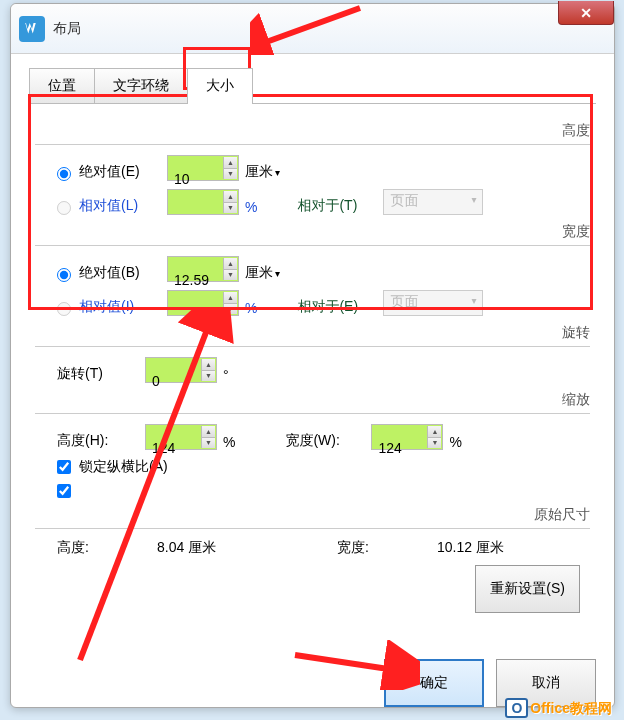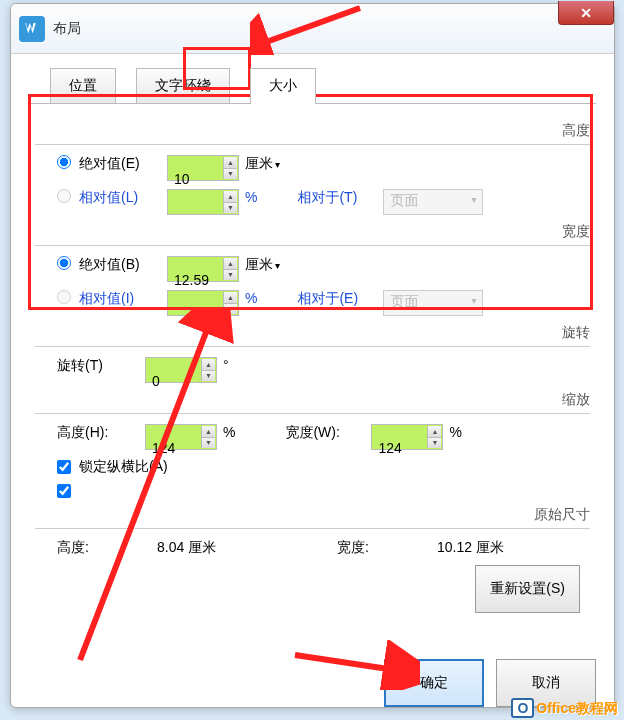--- a/index.html
+++ b/index.html
@@ -9,40 +9,40 @@
 
 .titlebar { height: 50px; background: linear-gradient(#fdfdfd,#ecf3fa); border-bottom: 1px solid #d0d0d0; border-radius: 6px 6px 0 0; position: relative; display: flex; align-items: center; }
 .app-icon { width: 26px; height: 26px; margin: 0 8px; background: #3498db; border-radius: 4px; color: #fff; display: flex; align-items: center; justify-content: center; }
 .app-icon svg { width: 18px; height: 18px; }
 .title-text { color: #333; }
 .close-btn { position: absolute; right: 0; top: -3px; width: 56px; height: 24px; background: linear-gradient(#d9727a,#c0392b); border: 1px solid #8c2b2b; border-top: none; border-radius: 0 0 4px 4px; color: #fff; display: flex; align-items: center; justify-content: center; font-weight: bold; }
 
 .body { padding: 14px 18px; }
 
 .tabs { display: flex; border-bottom: 1px solid #bbb; }
-.tab { padding: 8px 18px; border: 1px solid #bbb; border-bottom: none; background: linear-gradient(#fdfdfd,#e8e8e8); margin-right: -1px; cursor: pointer; margin-left: 21px; }
+.tab { padding: 8px 18px; border: 1px solid #bbb; border-bottom: none; background: linear-gradient(#fdfdfd,#e8e8e8); margin-right: -1px; cursor: pointer; }
 .tab.active { background: #fff; position: relative; z-index: 1; }
 .tab.active::after { content: ""; position: absolute; left: 0; right: 0; bottom: -1px; height: 2px; background: #fff; }
 
 .content { padding: 10px 6px 0 6px; }
 
 .group-label { color: #555; margin: 8px 0 4px 0; text-align: right; }
 .group-line { border: none; border-top: 1px solid #ccc; margin-bottom: 10px; }
 
-.row { display: flex; align-items: flex-start; margin: 8px 0 8px 22px; }
+.row { display: flex; align-items: flex-end; margin: 8px 0 8px 22px; }
 .radio { width: 14px; height: 14px; margin-right: 8px; }
 .row-label { width: 88px; }
 .disabled { color: #1d4ed8; }
 .spin { width: 72px; height: 26px; border: 1px solid #bbb; background: #bef264; padding: 15px 18px 2px 6px; position: relative; }
 .spin .btns { position: absolute; right: 1px; top: 1px; bottom: 1px; width: 14px; display: flex; flex-direction: column; }
 .spin .btns div { flex: 1; background: linear-gradient(#f5f5f5,#ddd); border-left: 1px solid #bbb; display: flex; align-items: center; justify-content: center; font-size: 7px; color: #555; }
 .spin .btns div:first-child { border-bottom: 1px solid #bbb; }
 .unit { margin-left: 6px; }
 .unit.drop::after { content: "▾"; font-size: 10px; margin-left: 2px; }
-.rel-label { margin-left: 40px; width: 86px; color: #1d4ed8; }
+.rel-label { margin-left: 40px; width: 86px; color: #14532d; }
 .combo { width: 100px; height: 26px; border: 1px solid #ccc; background: #f5f5f5; color: #bbb; padding: 2px 6px; position: relative; }
 .combo::after { content: "▾"; position: absolute; right: 6px; top: 4px; font-size: 10px; }
 
 .check-row { display: flex; align-items: center; margin: 8px 0 8px 22px; }
 .check { width: 14px; height: 14px; margin-right: 8px; }
 
 .orig-row { display: flex; margin: 8px 0 8px 22px; }
 .orig-row .lbl { width: 100px; }
 .orig-row .val { width: 180px; }
 .orig-row .lbl2 { width: 100px; }
@@ -50,21 +50,21 @@
 .reset-row { text-align: right; padding-right: 10px; margin-top: 8px; }
 .btn { display: inline-block; min-width: 100px; height: 48px; border: 1px solid #999; background: linear-gradient(#fafafa,#e5e5e5); padding: 4px 14px; cursor: pointer; }
 
 .footer { position: absolute; bottom: 0; right: 18px; display: flex; gap: 12px; }
 .btn.primary { border: 2px solid #2d79c7; background: linear-gradient(#e8f3fe,#cfe6fb); }
 
 .red-highlight { position: absolute; border: 3px solid #ff2020; pointer-events: none; }
 
 .arrow-svg { position: absolute; pointer-events: none; }
 
-.watermark { position: absolute; right: 6px; bottom: 2px; font-weight: bold; color: #ff9900; text-shadow: 1px 1px #fff; }
+.watermark { position: absolute; right: 12px; bottom: 2px; font-weight: bold; color: #ff9900; text-shadow: 1px 1px #fff; }
 .watermark .o { color: #2b66a5; background:#fff; border:2px solid #2b66a5; padding:0 4px; border-radius:3px; margin-right:2px; }
 </style>
 </head>
 <body>
 
 <div class="window">
 
   <div class="titlebar">
     <div class="app-icon">
       <svg viewBox="0 0 24 24">

